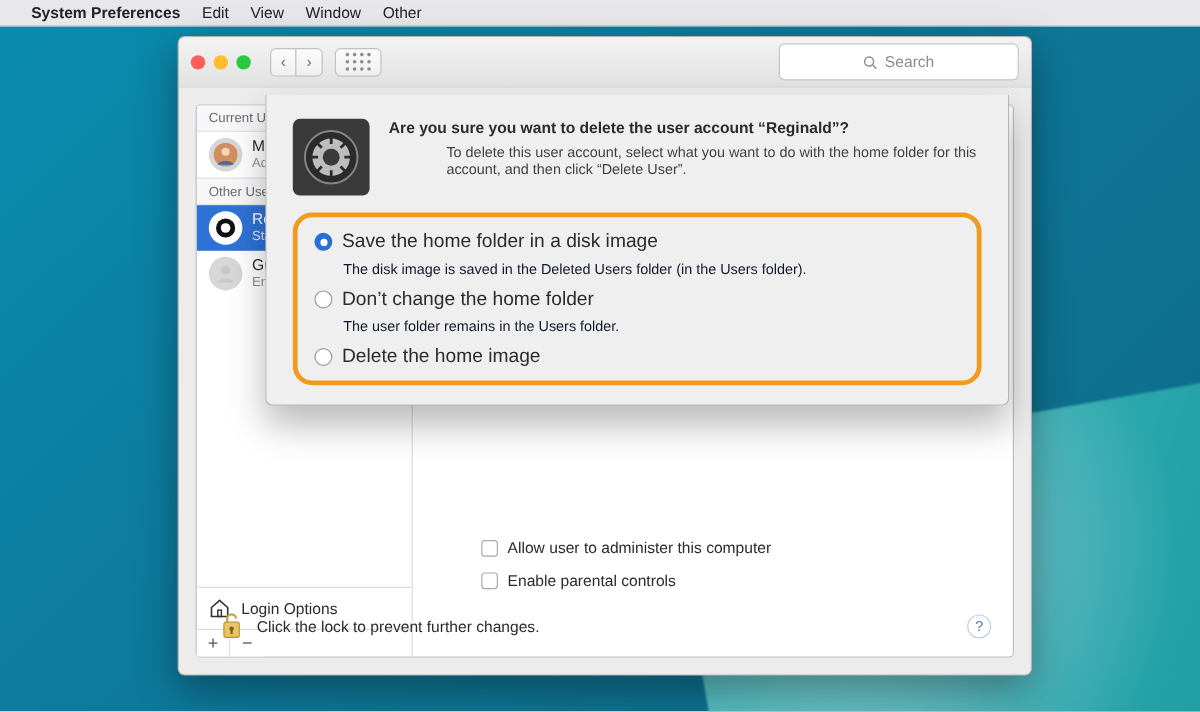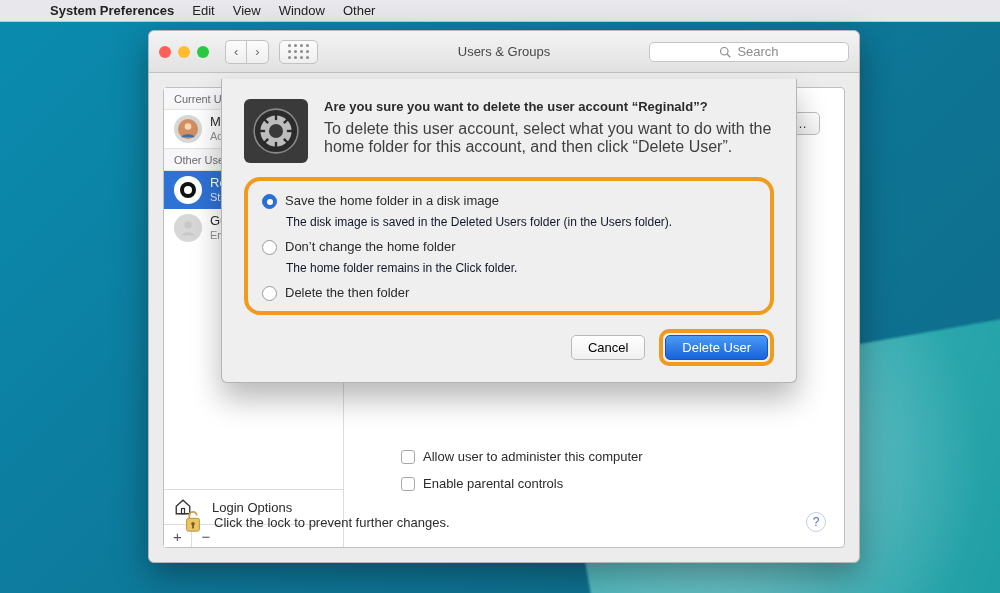--- a/index.html
+++ b/index.html
@@ -17,21 +17,21 @@
                 linear-gradient(120deg, #49c6c4, #1aa1a4);
     filter: blur(1px);
     transform: rotate(-10deg);
     opacity:.85;
   }
 
   
   .menubar {
     position: absolute; top:0; left:0; right:0; height:22px;
     background: #e8e8ec; border-bottom:1px solid #c7c7cc;
-    display:flex; align-items:center; padding:0 10px 0 32px; gap:18px;
+    display:flex; align-items:center; padding:0 10px 0 8px; gap:18px;
     font-size:13px; color:#222;
   }
   .menubar .apple { font-size:14px; color:#1d1d1d; }
   .menubar .bold { font-weight:700; }
 
   
   .window {
     position:absolute; left:148px; top:30px; width:712px; height:533px;
     background:#ececec; border:1px solid #b6b6b6; border-radius:6px;
     box-shadow:0 12px 34px rgba(0,0,0,.35);
@@ -48,75 +48,75 @@
   .tl-close{background:#ff5f57;} .tl-min{background:#ffbd2e;} .tl-max{background:#28c940;}
   .tool-btn {
     background:linear-gradient(#fcfcfc,#efefef); border:1px solid #c2c2c2; border-radius:5px;
     height:24px; display:flex; align-items:center; justify-content:center; padding:0 8px;
     color:#6b6b6b; font-size:13px;
   }
   .nav-pair{display:flex;gap:0;} .nav-pair .tool-btn:first-child{border-top-right-radius:0;border-bottom-right-radius:0;border-right:0;} .nav-pair .tool-btn:last-child{border-top-left-radius:0;border-bottom-left-radius:0;}
   .grid-dots{display:grid;grid-template-columns:repeat(4,3px);gap:3px;}
   .grid-dots i{width:3px;height:3px;background:#8b8b8b;border-radius:50%;}
   .win-title{position:absolute; left:0; right:0; text-align:center; font-size:13px; color:#474747; pointer-events:none;}
-  .searchbox{ margin-left:auto; width:200px; height:20px; border:1px solid #c5c5c5; border-radius:5px;
+  .searchbox{ margin-left:auto; width:200px; height:31px; border:1px solid #c5c5c5; border-radius:5px;
     background:#fff; display:flex; align-items:center; justify-content:center; gap:6px; color:#8c8c8c;}
   .searchbox svg{width:12px;height:12px;}
 
   .content { flex:1; padding:14px; position:relative; }
   .panel { background:#fff; border:1px solid #bfbfbf; border-radius:4px; height:100%; display:flex; position:relative; }
 
   
   .sidebar { width:180px; border-right:1px solid #dcdcdc; display:flex; flex-direction:column; }
   .sb-list { flex:1; overflow:hidden; }
   .sb-head { font-size:11px; color:#6a6a6a; padding:5px 10px 4px; background:#f7f7f9; border-top:1px solid #e2e2e2; border-bottom:1px solid #e2e2e2;}
   .sb-head:first-child{border-top:0;}
   .sb-item { display:flex; align-items:center; gap:8px; padding:5px 10px; }
   .sb-item.selected{ background:#2f72d6; color:#fff;}
   .sb-item .avatar{ width:28px;height:28px;border-radius:50%; background:#d7d7d7; display:flex;align-items:center;justify-content:center; color:#fff; overflow:hidden;}
   .sb-item .meta{display:flex;flex-direction:column;line-height:1.15;}
   .sb-item .meta .nm{font-size:13px;}
   .sb-item .meta .role{font-size:11px; opacity:.85;}
   .sb-item:not(.selected) .role{color:#7b7b7b;}
-  .sb-login{display:flex;align-items:center;gap:20px;padding:8px 10px;border-top:1px solid #dcdcdc;}
+  .sb-login{display:flex;align-items:center;gap:9px;padding:8px 10px;border-top:1px solid #dcdcdc;}
   .sb-login .house{width:18px;height:18px;}
   .sb-am{display:flex;border-top:1px solid #dcdcdc;}
   .sb-am button{width:28px;height:22px;border:0;border-right:1px solid #dcdcdc;background:#fff;color:#555;font-size:15px;line-height:1;}
   .sb-am button:last-child{border-right:0;}
 
   
   .rpane{flex:1;padding:0 18px 14px;}
   .rpane-bottom{position:absolute; left:200px; right:18px; bottom:56px; display:flex; flex-direction:column; gap:12px;}
   .chk{display:flex;align-items:center;gap:8px;padding-left:37px;}
   .chk .box{width:14px;height:14px;border:1px solid #aaa;border-radius:3px;background:#fff;}
   .sys-btn{background:linear-gradient(#fdfdfd,#f2f2f2);border:1px solid #bdbdbd;border-radius:5px;padding:3px 12px;font-size:13px;color:#3a3a3a;}
   .changepwd{position:absolute; top:24px; right:24px;}
 
   .lockrow{position:absolute;left:18px;right:18px;bottom:12px;display:flex;align-items:center;gap:10px;}
   .lockrow .help{ margin-left:auto;width:20px;height:20px;border:1px solid #bfcde6;border-radius:50%;display:flex;align-items:center;justify-content:center;color:#4b73b9;font-size:12px;background:#fff;}
   .lockrow .padlock{width:22px;height:26px;}
 
   
   .sheet{
-    position:absolute; top:48px; left:72px; width:576px; background:#efefef;
+    position:absolute; top:48px; left:72px; width:620px; background:#efefef;
     border:1px solid #b4b4b4; border-top:0; border-bottom-left-radius:6px; border-bottom-right-radius:6px;
     box-shadow:0 16px 30px rgba(0,0,0,.28);
     padding:20px 22px 16px;
   }
   .sheet-head{display:flex;gap:16px;}
   .sheet-icon{width:64px;height:64px;border-radius:6px;background:#3a3a3a;display:flex;align-items:center;justify-content:center;}
   .sheet-icon svg{width:50px;height:50px;}
   .sheet-title{font-weight:700;font-size:13px;margin-bottom:6px;}
-  .sheet-sub{color:#3f3f3f;font-size:16px;}
+  .sheet-sub{color:#3f3f3f;font-size:12px;margin-left:48px;}
   .hl-box{border:4px solid #f19a1e; border-radius:16px; margin-top:14px; padding:12px 14px 10px;}
   .radio-row{display:flex;align-items:flex-start;gap:8px; margin-bottom:6px;}
   .radio{width:15px;height:15px;border:1px solid #9a9a9a;border-radius:50%;background:#fff;flex-shrink:0;margin-top:1px;position:relative;}
   .radio.checked{border-color:#2a6fd6;background:#2a6fd6;}
   .radio.checked::after{content:"";position:absolute;top:3.5px;left:3.5px;width:6px;height:6px;background:#fff;border-radius:50%;}
-  .radio-label{font-size:13px;color:#2b2b2b;}
+  .radio-label{font-size:16px;color:#2b2b2b;}
   .radio-desc{font-size:12px;color:#0f172a;margin:0 0 10px 24px;}
   .sheet-actions{display:flex;justify-content:flex-end;gap:14px;margin-top:14px;align-items:center;}
   .btn{background:linear-gradient(#fff,#f0f0f0);border:1px solid #b8b8b8;border-radius:5px;padding:4px 16px;font-size:13px;}
   .btn-primary{background:linear-gradient(#4a9cf6,#1862d9);border:1px solid #1256c4;color:#fff;}
   .hl-del{display:inline-block;border:4px solid #f19a1e;border-radius:10px;padding:2px;}
 </style>
 </head>
 <body>
 
 <div class="desktop"></div>
@@ -154,21 +154,20 @@
           <i></i>
           <i></i>
           <i></i>
           <i></i>
           <i></i>
           <i></i>
           <i></i>
           <i></i>
         </span>
     </div>
-    <div class="win-title">Users &amp; Groups</div>
     <div class="searchbox">
       <svg viewBox="0 0 16 16">
           <circle cx="7" cy="7" r="5" fill="none" stroke="#8c8c8c" stroke-width="1.6"></circle>
           <line x1="11" y1="11" x2="15" y2="15" stroke="#8c8c8c" stroke-width="1.6"></line>
         </svg>
       <span>Search</span>
     </div>
   </div>
 
   <div class="content">
@@ -291,29 +290,23 @@
       <div class="radio-row">
         <span class="radio checked"></span>
         <span class="radio-label">Save the home folder in a disk image</span>
       </div>
       <div class="radio-desc">The disk image is saved in the Deleted Users folder (in the Users folder).</div>
 
       <div class="radio-row">
         <span class="radio"></span>
         <span class="radio-label">Don’t change the home folder</span>
       </div>
-      <div class="radio-desc">The home folder remains in the Click folder.</div>
+      <div class="radio-desc">The user folder remains in the Users folder.</div>
 
       <div class="radio-row" style="margin-bottom:0">
         <span class="radio"></span>
-        <span class="radio-label">Delete the then folder</span>
-      </div>
-    </div>
-
-    <div class="sheet-actions">
-      <button class="btn">Cancel</button>
-      <span class="hl-del">
-        <button class="btn btn-primary">Delete User</button>
-      </span>
-    </div>
+        <span class="radio-label">Delete the home image</span>
+      </div>
+    </div>
+
   </div>
 
 </div>
 
 </body></html>

